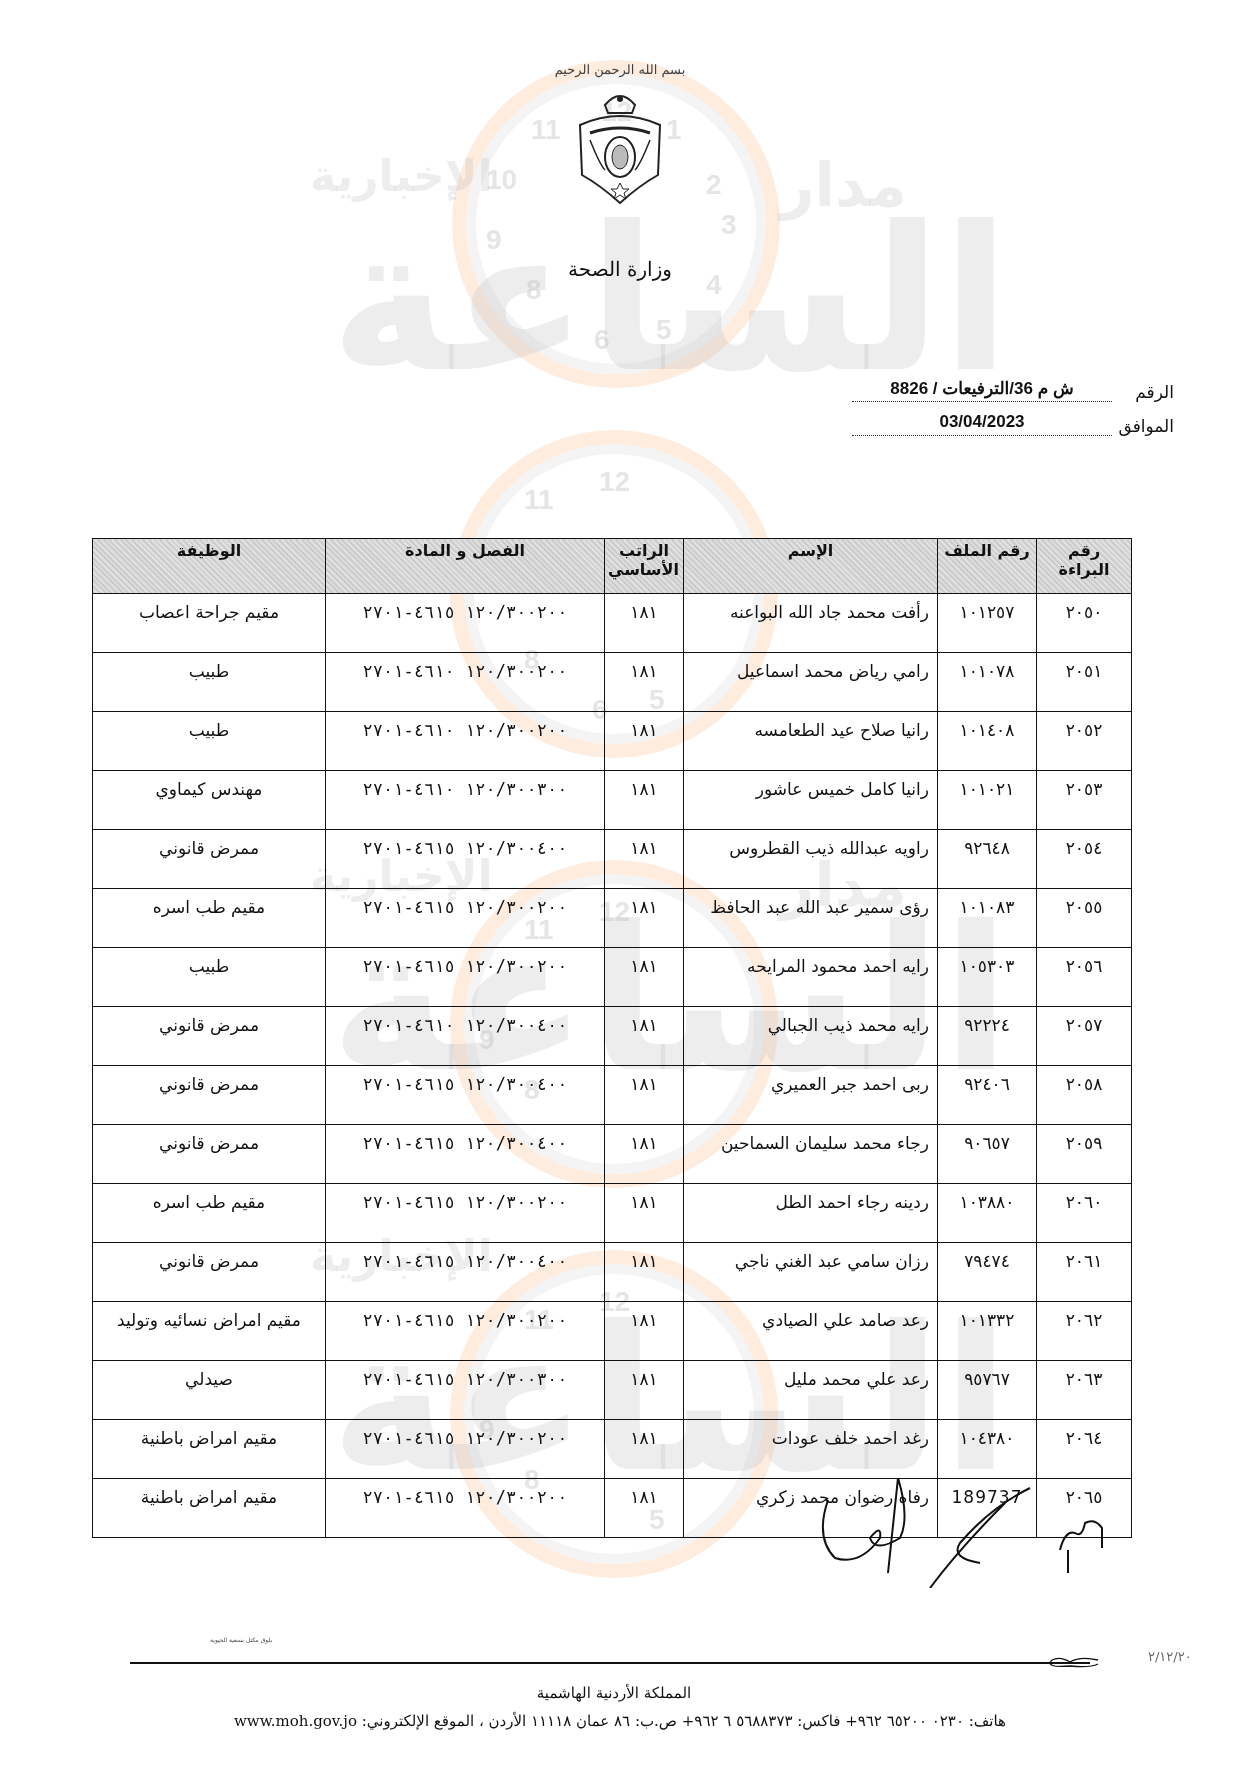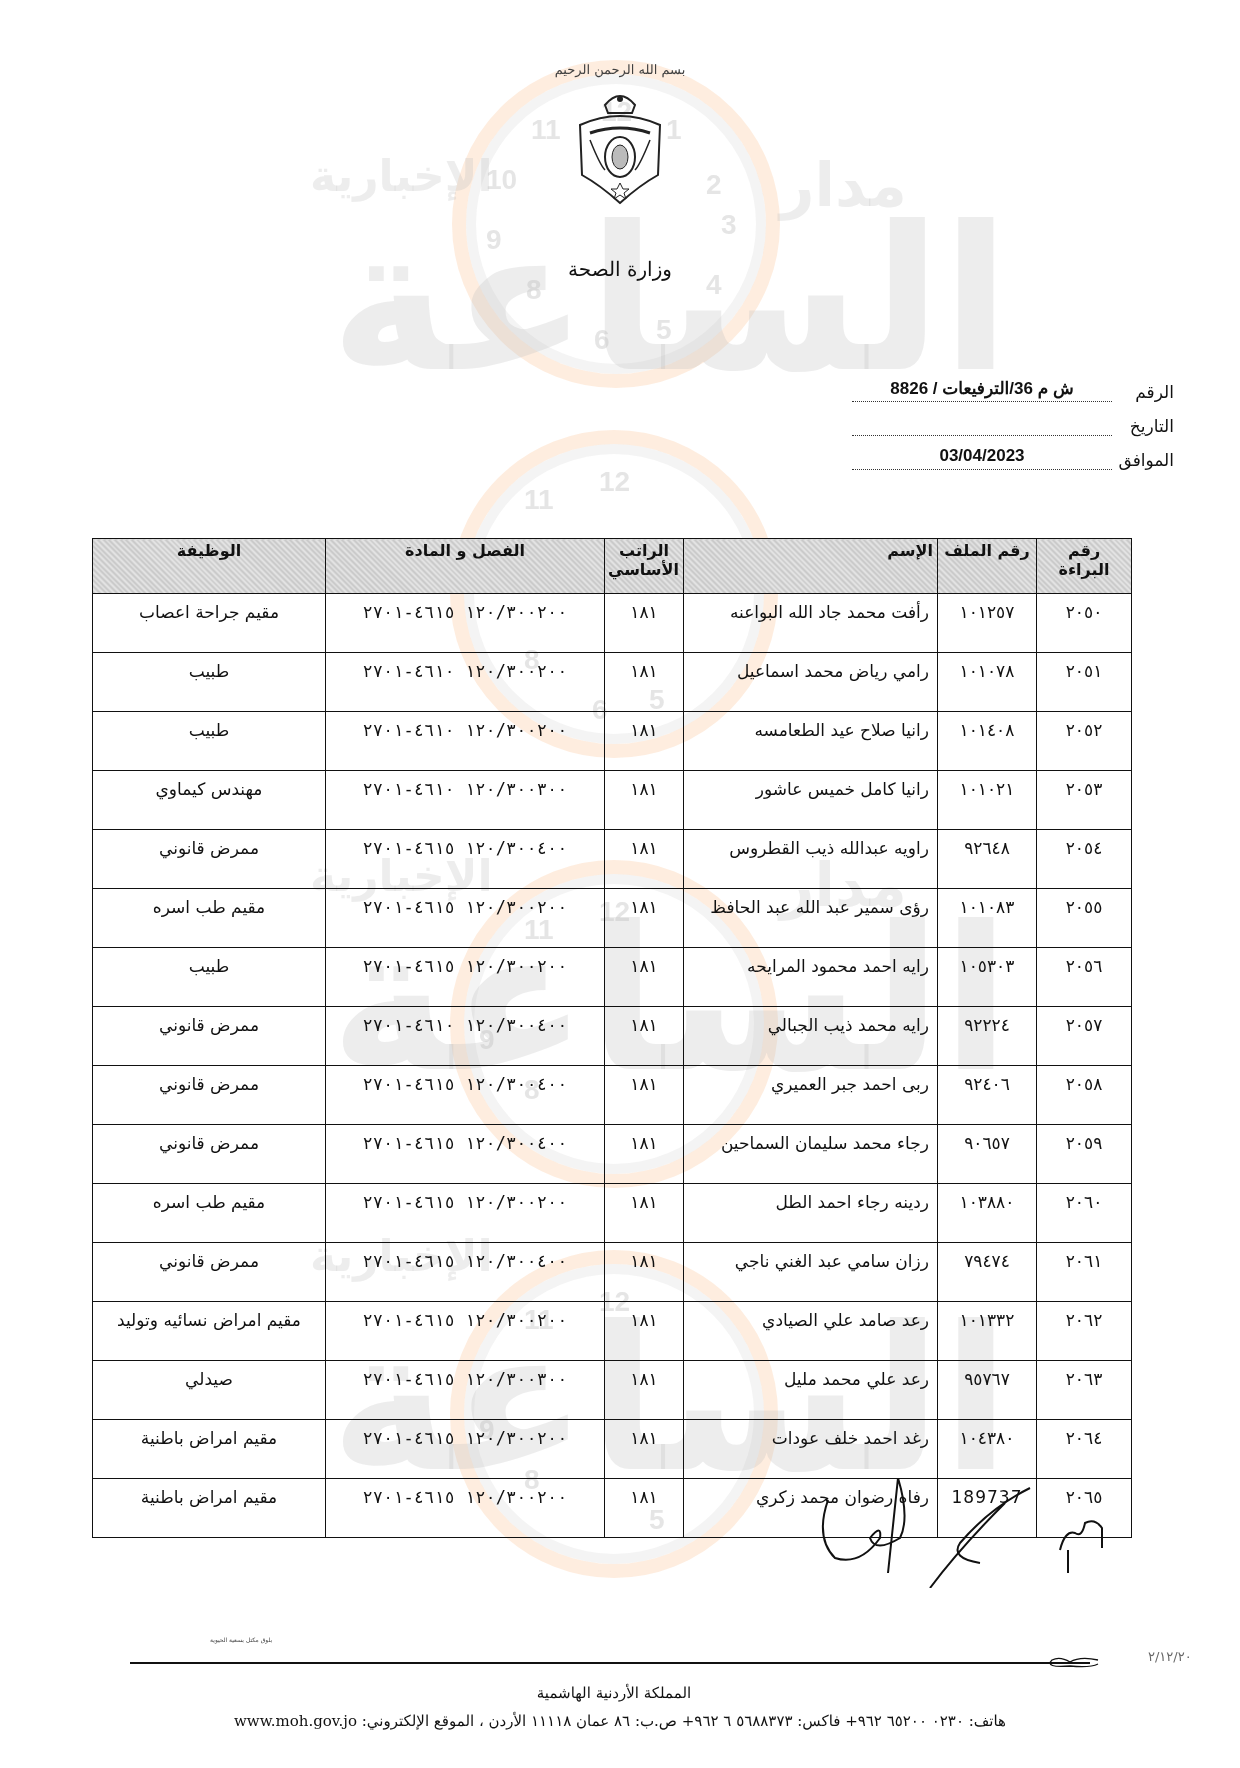--- a/index.html
+++ b/index.html
@@ -133,36 +133,32 @@
   </div>
   <div class="ministry">وزارة الصحة</div>
 </div>
 
 <div class="refblock">
   <div class="ref-row">
     <span class="ref-label">الرقم</span>
     <span class="ref-value">ش م 36/الترفيعات / 8826</span>
   </div>
   <div class="ref-row">
-    <span class="ref-label">التاريخ</span>
-    <span class="ref-value"></span>
-  </div>
-  <div class="ref-row">
     <span class="ref-label">الموافق</span>
     <span class="ref-value">03/04/2023</span>
   </div>
 </div>
 
 <div class="table-wrap">
   <table>
     <thead>
       <tr>
         <th class="c-no">رقم البراءة</th>
         <th class="c-file">رقم الملف</th>
-        <th class="c-name" style="">الإسم</th>
+        <th class="c-name" style="text-align:center">الإسم</th>
         <th class="c-sal">الراتب الأساسي</th>
         <th class="c-chap" style="font-family:'DejaVu Sans',sans-serif">الفصل و المادة</th>
         <th class="c-job">الوظيفة</th>
       </tr>
     </thead>
     <tbody id="tbody">
         <tr>
           <td class="c-no">٢٠٥٠</td>
           <td class="c-file">١٠١٢٥٧</td>
           <td class="c-name">رأفت محمد جاد الله البواعنه</td>

